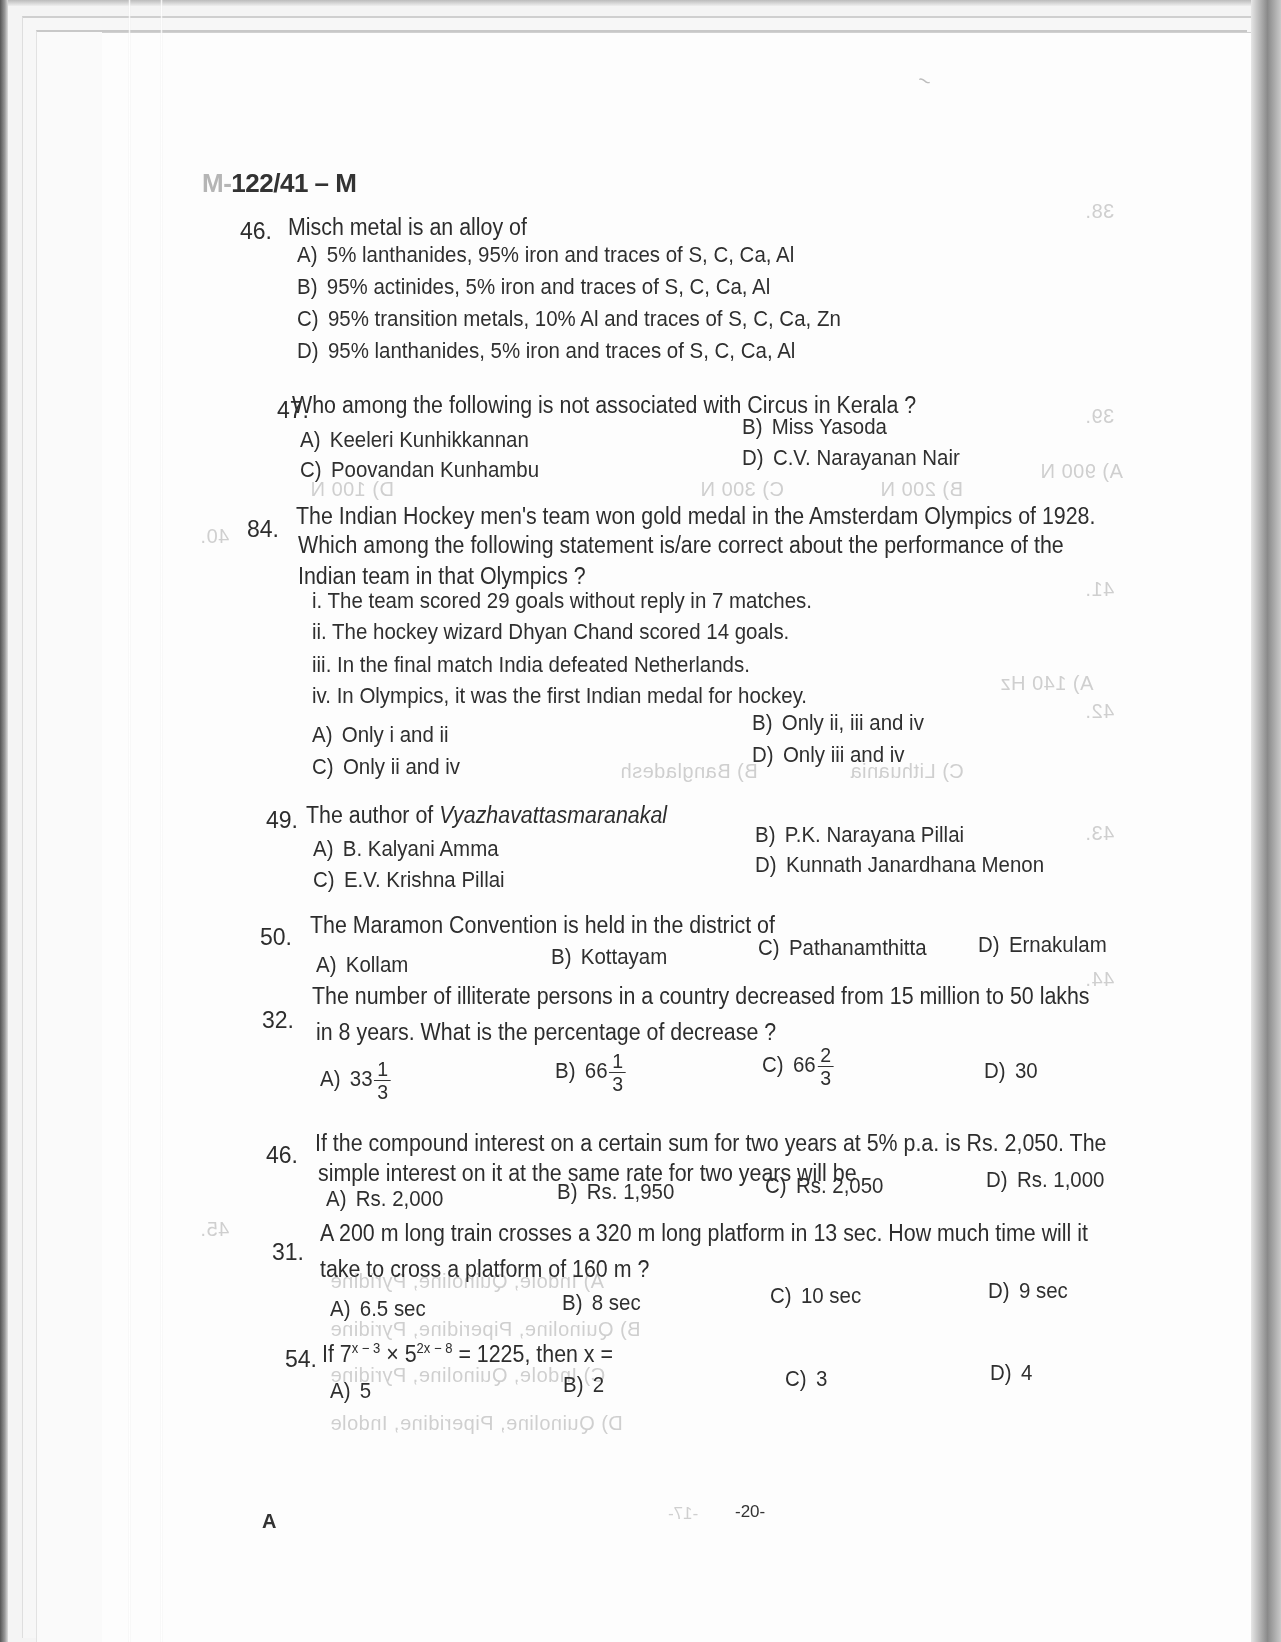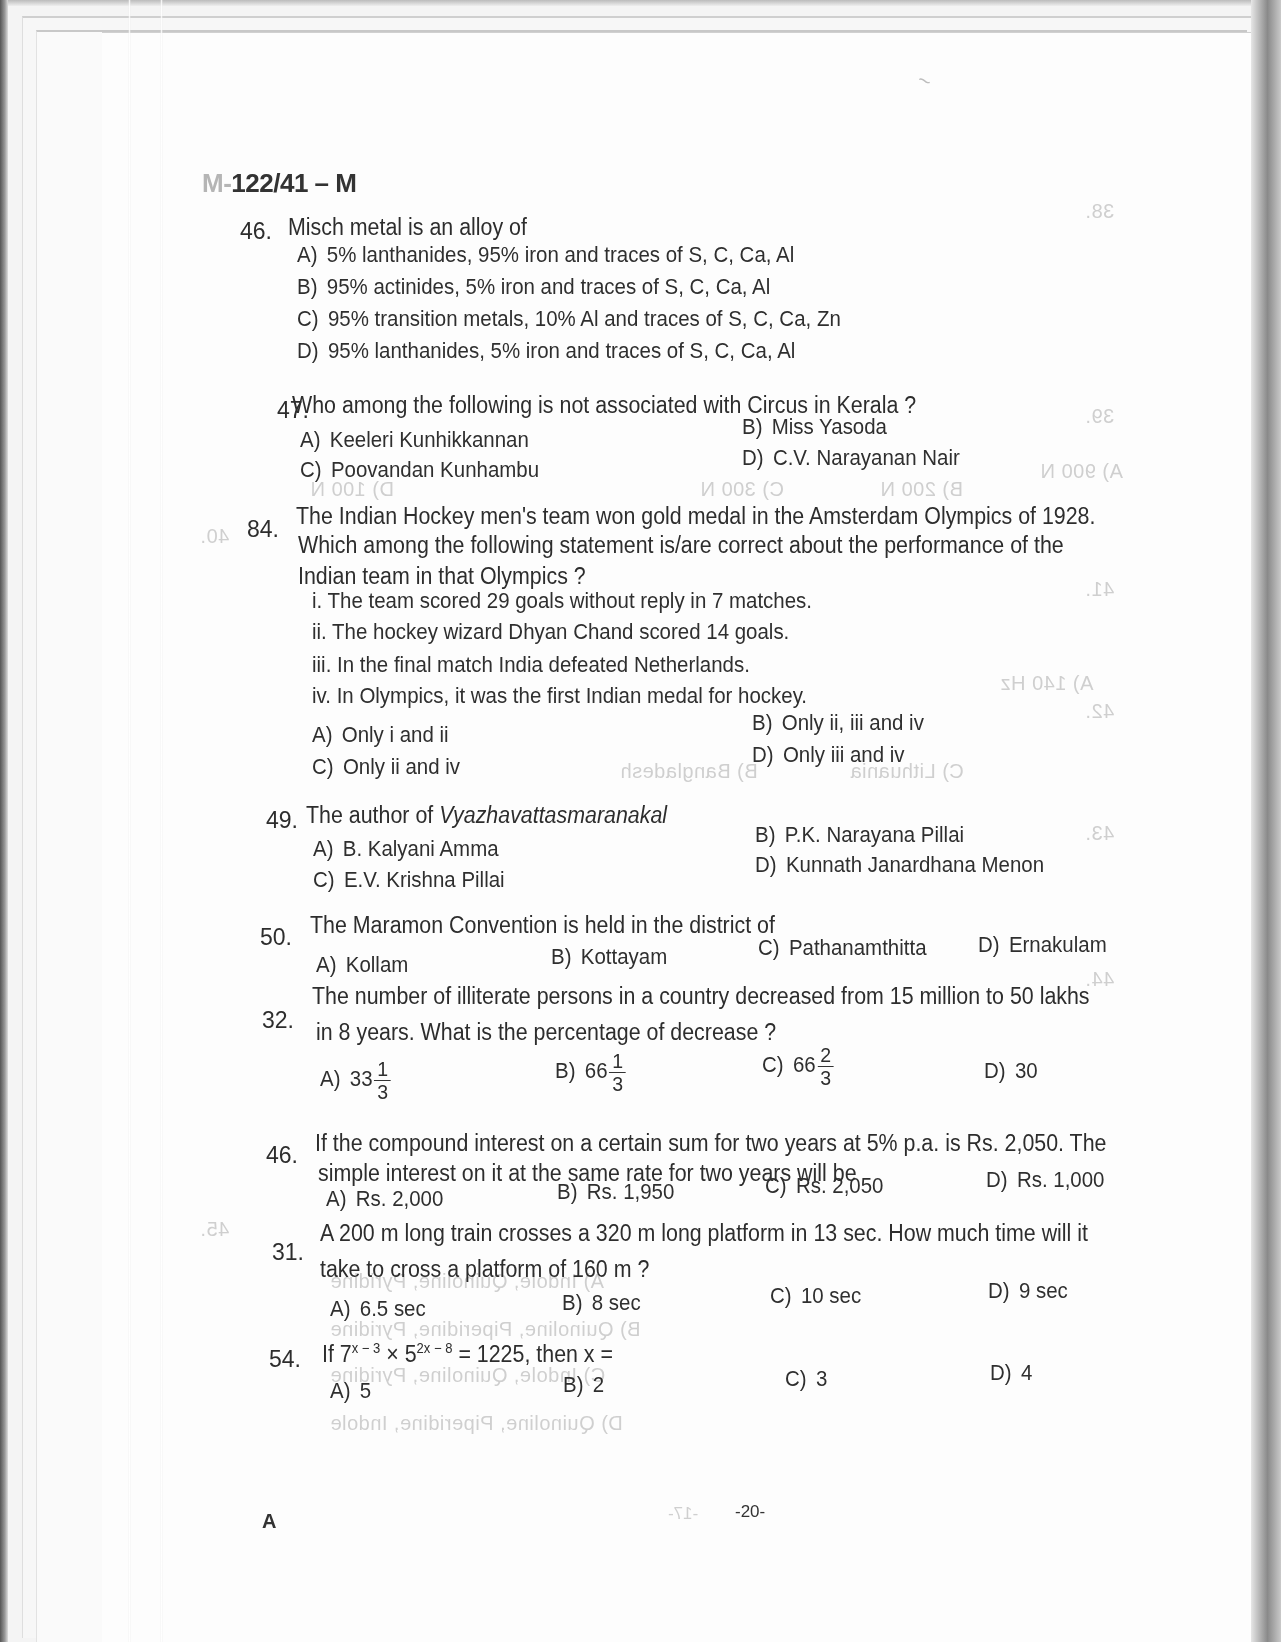--- a/index.html
+++ b/index.html
@@ -172,21 +172,21 @@
     <span class="q-num" style="left:272px; top:1239px;">31.</span>
     <span class="q-text" style="left:320px; top:1220px;">A 200 m long train crosses a 320 m long platform in 13 sec. How much time will it</span>
     <span class="q-text" style="left:320px; top:1256px;">take to cross a platform of 160 m ?</span>
     <div class="opt" style="left:330px; top:1296px;"><span class="lbl">A)</span><span>6.5 sec</span></div>
     <div class="opt" style="left:562px; top:1290px;"><span class="lbl">B)</span><span>8 sec</span></div>
     <div class="opt" style="left:770px; top:1283px;"><span class="lbl">C)</span><span>10 sec</span></div>
     <div class="opt" style="left:988px; top:1278px;"><span class="lbl">D)</span><span>9 sec</span></div>
   </div>
 
   <div>
-    <span class="q-num" style="left:269px; top:1346px;">54.</span>
+    <span class="q-num" style="left:285px; top:1346px;">54.</span>
     <span class="q-text" style="left:322px; top:1340px;"><span>If 7</span><sup>x − 3</sup><span> × 5</span><sup>2x − 8</sup><span> = 1225, then x =</span></span>
     <div class="opt" style="left:330px; top:1378px;"><span class="lbl">A)</span><span>5</span></div>
     <div class="opt" style="left:563px; top:1372px;"><span class="lbl">B)</span><span>2</span></div>
     <div class="opt" style="left:785px; top:1366px;"><span class="lbl">C)</span><span>3</span></div>
     <div class="opt" style="left:990px; top:1360px;"><span class="lbl">D)</span><span>4</span></div>
   </div>
 
   <span class="footer-left">A</span>
   <span class="footer-ghost">-17-</span>
   <span class="footer-page">-20-</span>

